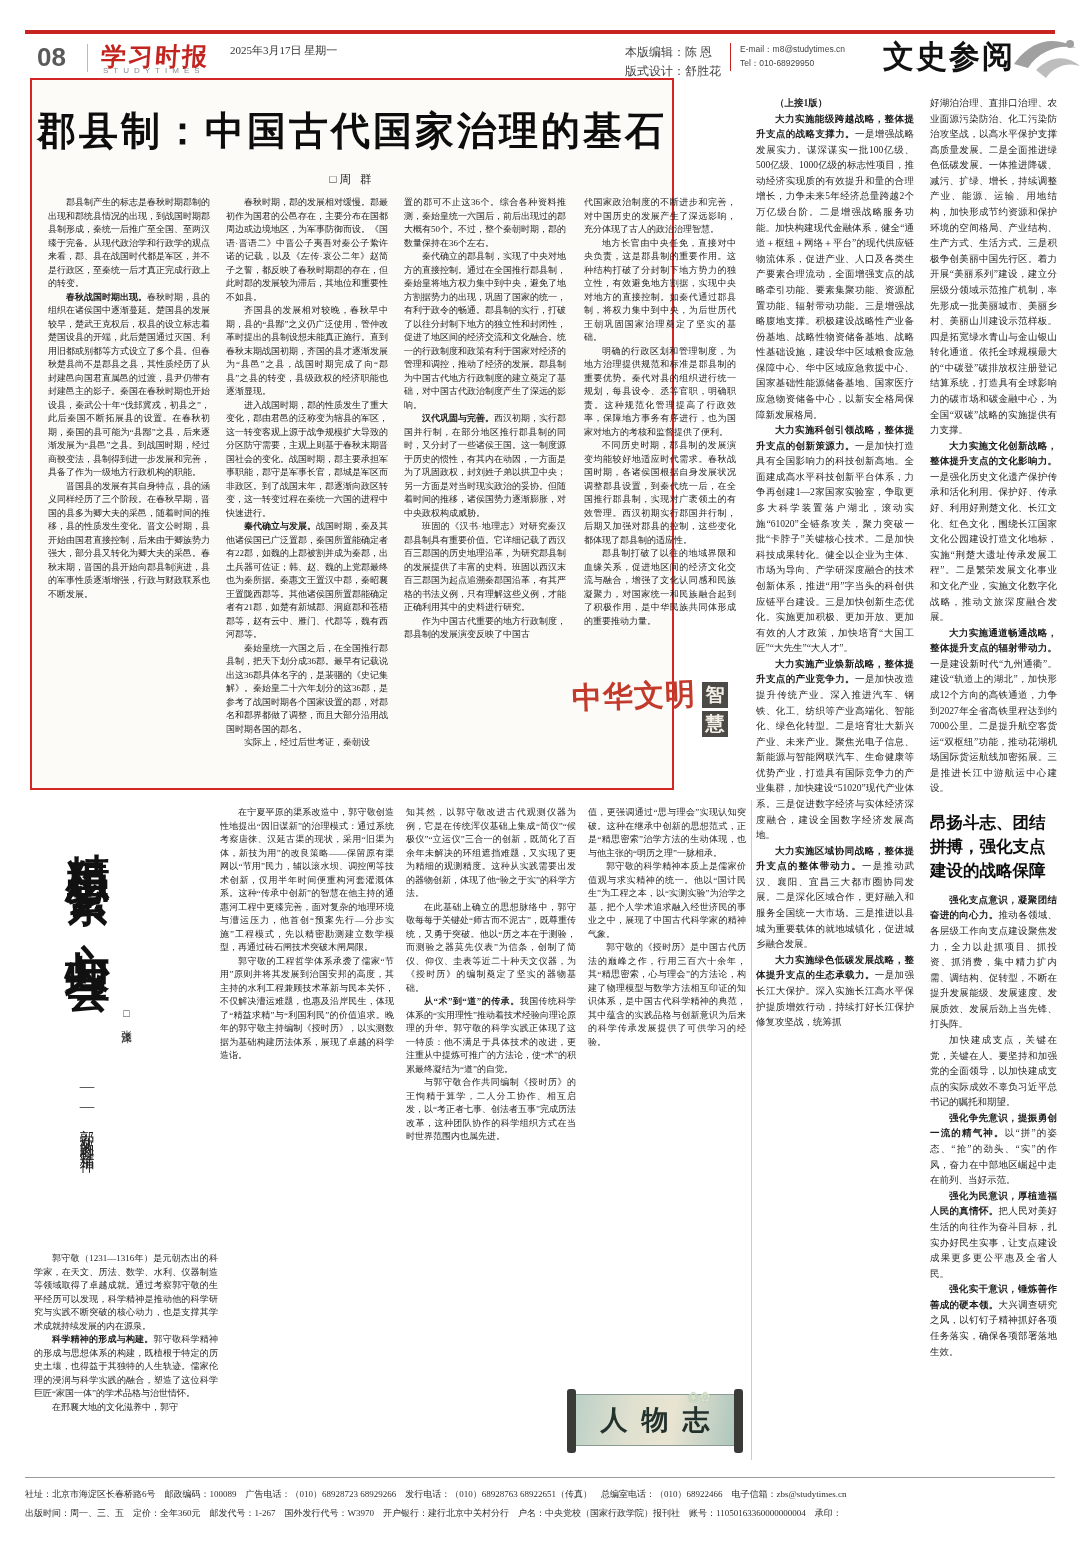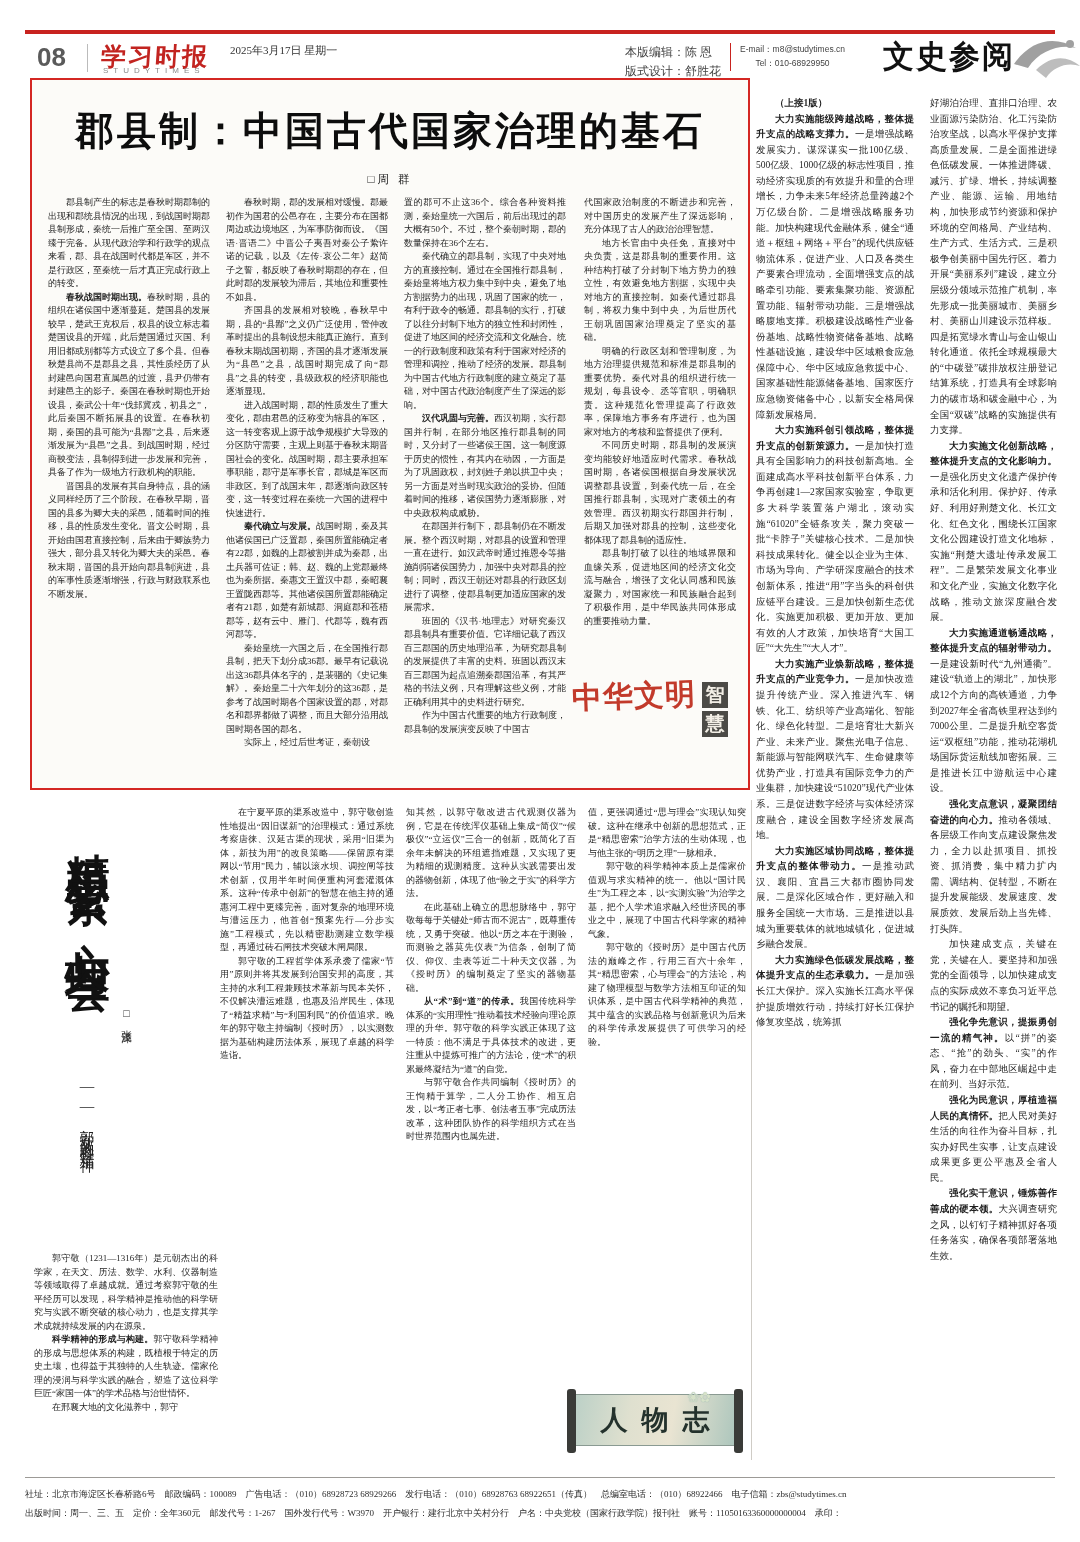--- a/index.html
+++ b/index.html
@@ -9,26 +9,26 @@
   
   .top-rule { position:absolute; left:25px; top:30px; width:1030px; height:4px; background:#c8231f; }
   .hdr { position:absolute; left:25px; top:40px; width:1030px; height:36px; }
   .pageno { position:absolute; left:12px; top:2px; font-size:26px; font-weight:700; color:#5a5a5a; font-family:"Liberation Sans",sans-serif; }
   .hdr-div1 { position:absolute; left:62px; top:4px; width:1px; height:28px; background:#bbb; }
   .masthead { position:absolute; left:76px; top:0px; font-size:25px; font-weight:700; color:#c22420; transform:skewX(-4deg); letter-spacing:2px; }
   .masthead-latin { position:absolute; left:78px; top:26px; font-size:8px; letter-spacing:5px; color:#8a8a8a; font-family:"Liberation Sans",sans-serif; }
   .hdr-date { position:absolute; left:205px; top:3px; font-size:11px; color:#333; }
   .ed-block { position:absolute; left:600px; top:3px; font-size:12px; color:#444; line-height:1.6; }
   .hdr-div2 { position:absolute; left:705px; top:3px; width:1px; height:28px; background:#c8231f; }
-  .mail-block { position:absolute; left:715px; top:3px; font-size:8.5px; color:#444; line-height:1.6; font-family:"Liberation Sans",sans-serif;text-align:center; }
+  .mail-block { position:absolute; left:715px; top:3px; font-size:8.5px; color:#444; line-height:1.6; font-family:"Liberation Sans",sans-serif; }
   .section-title { position:absolute; left:858px; top:-4px; font-size:31px; font-weight:700; letter-spacing:2px; color:#111; font-family:"Liberation Sans",sans-serif; }
   .ornament { position:absolute; left:985px; top:-6px; }
 
   
-  .main-box { position:absolute; left:30px; top:78px; width:720px; height:712px; border:2px solid #d42723; background:#fcfbf8; }
+  .main-box { position:absolute; left:30px; top:78px; width:644px; height:712px; border:2px solid #d42723; background:#fcfbf8; }
   .main-title { position:absolute; left:0; top:24px; width:100%; text-align:center; font-size:39px; font-weight:700; letter-spacing:3px; color:#0d0d0d; }
   .main-byline { position:absolute; left:0; top:92px; width:100%; text-align:center; font-size:11.5px; color:#222; letter-spacing:3px; }
   .col { position:absolute; overflow:hidden; font-size:9px; line-height:1.5; text-align:justify; color:#1f1f1f; }
   .col p.para { text-indent:2em; }
   .col p.noind { text-indent:0; }
   .col p b { font-weight:700; }
   .c1 { left:16px;  top:116px; width:162px; height:578px; }
   .c2 { left:194px; top:116px; width:162px; height:578px; }
   .c3 { left:372px; top:116px; width:162px; height:578px; }
   .c4 { left:552px; top:116px; width:152px; height:468px; }
@@ -118,21 +118,20 @@
         <p class="para">齐国县的发展相对较晚，春秋早中期，县的“县鄙”之义仍广泛使用，管仲改革时提出的县制设想未能真正施行。直到春秋末期战国初期，齐国的县才逐渐发展为“县邑”之县，战国时期完成了向“郡县”之县的转变，县级政权的经济职能也逐渐显现。</p>
         <p class="para">进入战国时期，郡的性质发生了重大变化，郡由君邑的泛称变为辖县的军区，这一转变客观上源于战争规模扩大导致的分区防守需要，主观上则基于春秋末期晋国社会的变化。战国时期，郡主要承担军事职能，郡守是军事长官，郡城是军区而非政区。到了战国末年，郡逐渐向政区转变，这一转变过程在秦统一六国的进程中快速进行。</p>
         <p class="para"><b>秦代确立与发展。</b>战国时期，秦及其他诸侯国已广泛置郡，秦国所置能确定者有22郡，如魏的上郡被割并成为秦郡，出土兵器可佐证；韩、赵、魏的上党郡最终也为秦所据。秦惠文王置汉中郡，秦昭襄王置陇西郡等。其他诸侯国所置郡能确定者有21郡，如楚有新城郡、洞庭郡和苍梧郡等，赵有云中、雁门、代郡等，魏有西河郡等。</p>
         <p class="para">秦始皇统一六国之后，在全国推行郡县制，把天下划分成36郡。最早有记载说出这36郡具体名字的，是裴骃的《史记集解》。秦始皇二十六年划分的这36郡，是参考了战国时期各个国家设置的郡，对郡名和郡界都做了调整，而且大部分沿用战国时期各国的郡名。</p>
         <p class="para">实际上，经过后世考证，秦朝设</p>
       </div>
     <div class="col c3">
         <p class="para noind">置的郡可不止这36个。综合各种资料推测，秦始皇统一六国后，前后出现过的郡大概有50个。不过，整个秦朝时期，郡的数量保持在36个左右。</p>
         <p class="para">秦代确立的郡县制，实现了中央对地方的直接控制。通过在全国推行郡县制，秦始皇将地方权力集中到中央，避免了地方割据势力的出现，巩固了国家的统一，有利于政令的畅通。郡县制的实行，打破了以往分封制下地方的独立性和封闭性，促进了地区间的经济交流和文化融合。统一的行政制度和政策有利于国家对经济的管理和调控，推动了经济的发展。郡县制为中国古代地方行政制度的建立奠定了基础，对中国古代政治制度产生了深远的影响。</p>
         <p class="para"><b>汉代巩固与完善。</b>西汉初期，实行郡国并行制，在部分地区推行郡县制的同时，又分封了一些诸侯王国。这一制度源于历史的惯性，有其内在动因，一方面是为了巩固政权，封刘姓子弟以拱卫中央；另一方面是对当时现实政治的妥协。但随着时间的推移，诸侯国势力逐渐膨胀，对中央政权构成威胁。</p>
-        <p class="para">在郡国并行制下，郡县制仍在不断发展。整个西汉时期，对郡县的设置和管理一直在进行。如汉武帝时通过推恩令等措施削弱诸侯国势力，加强中央对郡县的控制；同时，西汉王朝还对郡县的行政区划进行了调整，使郡县制更加适应国家的发展需求。</p>
         <p class="para">班固的《汉书·地理志》对研究秦汉郡县制具有重要价值。它详细记载了西汉百三郡国的历史地理沿革，为研究郡县制的发展提供了丰富的史料。班固以西汉末百三郡国为起点追溯秦郡国沿革，有其严格的书法义例，只有理解这些义例，才能正确利用其中的史料进行研究。</p>
         <p class="para">作为中国古代重要的地方行政制度，郡县制的发展演变反映了中国古</p>
       </div>
     <div class="col c4">
         <p class="para noind">代国家政治制度的不断进步和完善，对中国历史的发展产生了深远影响，充分体现了古人的政治治理智慧。</p>
         <p class="para">地方长官由中央任免，直接对中央负责，这是郡县制的重要作用。这种结构打破了分封制下地方势力的独立性，有效避免地方割据，实现中央对地方的直接控制。如秦代通过郡县制，将权力集中到中央，为后世历代王朝巩固国家治理奠定了坚实的基础。</p>
         <p class="para">明确的行政区划和管理制度，为地方治理提供规范和标准是郡县制的重要优势。秦代对县的组织进行统一规划，每县设令、丞等官职，明确职责。这种规范化管理提高了行政效率，保障地方事务有序进行，也为国家对地方的考核和监督提供了便利。</p>
         <p class="para">不同历史时期，郡县制的发展演变均能较好地适应时代需求。春秋战国时期，各诸侯国根据自身发展状况调整郡县设置，到秦代统一后，在全国推行郡县制，实现对广袤领土的有效管理。西汉初期实行郡国并行制，后期又加强对郡县的控制，这些变化都体现了郡县制的适应性。</p>
         <p class="para">郡县制打破了以往的地域界限和血缘关系，促进地区间的经济文化交流与融合，增强了文化认同感和民族凝聚力，对国家统一和民族融合起到了积极作用，是中华民族共同体形成的重要推动力量。</p>
       </div>
@@ -146,20 +145,21 @@
       <p class="para"><b>大力实施能级跨越战略，整体提升支点的战略支撑力。</b>一是增强战略发展实力。谋深谋实一批100亿级、500亿级、1000亿级的标志性项目，推动经济实现质的有效提升和量的合理增长，力争未来5年经济总量跨越2个万亿级台阶。二是增强战略服务功能。加快构建现代金融体系，健全“通道＋枢纽＋网络＋平台”的现代供应链物流体系，促进产业、人口及各类生产要素合理流动，全面增强支点的战略牵引功能、要素集聚功能、资源配置功能、辐射带动功能。三是增强战略腹地支撑。积极建设战略性产业备份基地、战略性物资储备基地、战略性基础设施，建设华中区域粮食应急保障中心、华中区域应急救援中心、国家基础性能源储备基地、国家医疗应急物资储备中心，以新安全格局保障新发展格局。</p>
       <p class="para"><b>大力实施科创引领战略，整体提升支点的创新策源力。</b>一是加快打造具有全国影响力的科技创新高地。全面建成高水平科技创新平台体系，力争再创建1—2家国家实验室，争取更多大科学装置落户湖北，滚动实施“61020”全链条攻关，聚力突破一批“卡脖子”关键核心技术。二是加快科技成果转化。健全以企业为主体、市场为导向、产学研深度融合的技术创新体系，推进“用”字当头的科创供应链平台建设。三是加快创新生态优化。实施更加积极、更加开放、更加有效的人才政策，加快培育“大国工匠”“大先生”“大人才”。</p>
       <p class="para"><b>大力实施产业焕新战略，整体提升支点的产业竞争力。</b>一是加快改造提升传统产业。深入推进汽车、钢铁、化工、纺织等产业高端化、智能化、绿色化转型。二是培育壮大新兴产业、未来产业。聚焦光电子信息、新能源与智能网联汽车、生命健康等优势产业，打造具有国际竞争力的产业集群，加快建设“51020”现代产业体系。三是促进数字经济与实体经济深度融合，建设全国数字经济发展高地。</p>
       <p class="para"><b>大力实施区域协同战略，整体提升支点的整体带动力。</b>一是推动武汉、襄阳、宜昌三大都市圈协同发展。二是深化区域合作，更好融入和服务全国统一大市场。三是推进以县城为重要载体的就地城镇化，促进城乡融合发展。</p>
       <p class="para"><b>大力实施绿色低碳发展战略，整体提升支点的生态承载力。</b>一是加强长江大保护。深入实施长江高水平保护提质增效行动，持续打好长江保护修复攻坚战，统筹抓</p>
     </div>
   <div class="rcol r2">
       <p class="para noind">好湖泊治理、直排口治理、农业面源污染防治、化工污染防治攻坚战，以高水平保护支撑高质量发展。二是全面推进绿色低碳发展。一体推进降碳、减污、扩绿、增长，持续调整产业、能源、运输、用地结构，加快形成节约资源和保护环境的空间格局、产业结构、生产方式、生活方式。三是积极争创美丽中国先行区。着力开展“美丽系列”建设，建立分层级分领域示范推广机制，率先形成一批美丽城市、美丽乡村、美丽山川建设示范样板。四是拓宽绿水青山与金山银山转化通道。依托全球规模最大的“中碳登”碳排放权注册登记结算系统，打造具有全球影响力的碳市场和碳金融中心，为全国“双碳”战略的实施提供有力支撑。</p>
       <p class="para"><b>大力实施文化创新战略，整体提升支点的文化影响力。</b>一是强化历史文化遗产保护传承和活化利用。保护好、传承好、利用好荆楚文化、长江文化、红色文化，围绕长江国家文化公园建设打造文化地标，实施“荆楚大遗址传承发展工程”。二是繁荣发展文化事业和文化产业，实施文化数字化战略，推动文旅深度融合发展。</p>
       <p class="para"><b>大力实施通道畅通战略，整体提升支点的辐射带动力。</b>一是建设新时代“九州通衢”。建设“轨道上的湖北”，加快形成12个方向的高铁通道，力争到2027年全省高铁里程达到约7000公里。二是提升航空客货运“双枢纽”功能，推动花湖机场国际货运航线加密拓展。三是推进长江中游航运中心建设。</p>
+      <p class="para col-heading">昂扬斗志、团结拼搏，强化支点建设的战略保障</p>
       <p class="para"><b>强化支点意识，凝聚团结奋进的向心力。</b>推动各领域、各层级工作向支点建设聚焦发力，全力以赴抓项目、抓投资、抓消费，集中精力扩内需、调结构、促转型，不断在提升发展能级、发展速度、发展质效、发展后劲上当先锋、打头阵。</p>
       <p class="para">加快建成支点，关键在党，关键在人。要坚持和加强党的全面领导，以加快建成支点的实际成效不辜负习近平总书记的嘱托和期望。</p>
       <p class="para"><b>强化争先意识，提振勇创一流的精气神。</b>以“拼”的姿态、“抢”的劲头、“实”的作风，奋力在中部地区崛起中走在前列、当好示范。</p>
       <p class="para"><b>强化为民意识，厚植造福人民的真情怀。</b>把人民对美好生活的向往作为奋斗目标，扎实办好民生实事，让支点建设成果更多更公平惠及全省人民。</p>
       <p class="para"><b>强化实干意识，锤炼善作善成的硬本领。</b>大兴调查研究之风，以钉钉子精神抓好各项任务落实，确保各项部署落地生效。</p>
     </div>
 
   <div class="vsep" style="left:751px; top:800px; height:660px;"></div>
 
   <div class="bottom-wrap">

